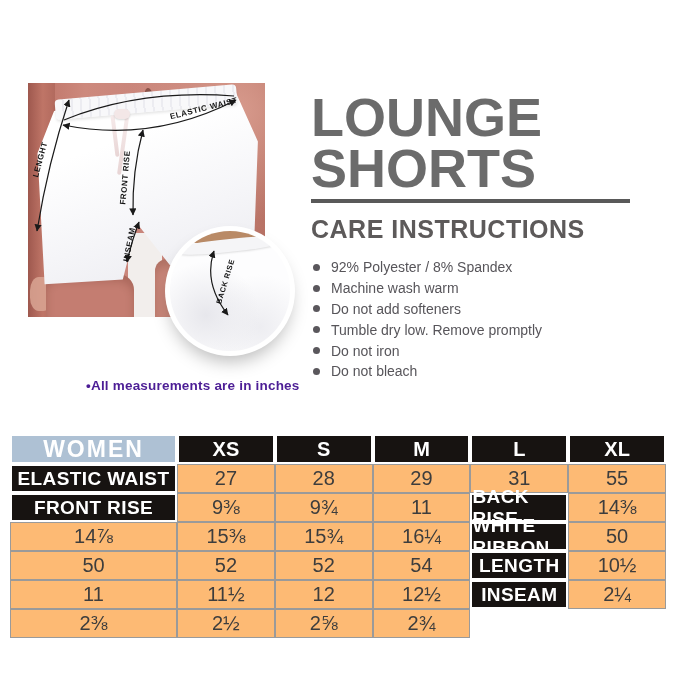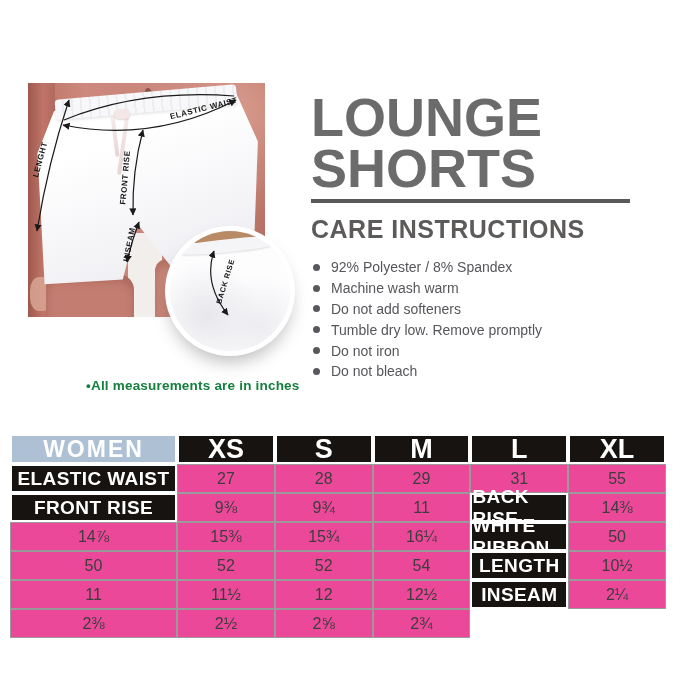--- a/index.html
+++ b/index.html
@@ -47,21 +47,21 @@
       radial-gradient(circle at 75% 80%, #ededf1 0%, rgba(237,237,241,0) 40%),
       #fdfdfe;
     box-shadow:0 0 0 5px #fff, 0 10px 18px rgba(0,0,0,.28);overflow:hidden;}
   .back-skin{position:absolute;left:18px;top:-6px;width:80px;height:18px;border-radius:50%;
     background:#b98a66;transform:rotate(-7deg);}
   .back-band{position:absolute;left:6px;top:8px;width:106px;height:13px;border-radius:40%;
     background:#f5f5f7;transform:rotate(-6deg);box-shadow:0 1px 2px rgba(0,0,0,.12);}
   .backrise-lbl{left:32px;top:46px;font-size:7.5px;transform:rotate(-73deg);}
 
   .note{position:absolute;left:86px;top:378px;font-size:13.5px;font-weight:bold;
-    color:#15803d;letter-spacing:.2px;}
+    color:#4c1d95;letter-spacing:.2px;}
 
   
   .title{position:absolute;left:311px;top:92px;width:320px;text-align:left;
     font-size:54px;line-height:51px;font-weight:bold;color:var(--c-title,#6b6b6b);letter-spacing:0;}
   .divider{position:absolute;left:311px;top:199px;width:319px;height:4px;
     background:var(--c-divider,#595959);}
   .care-heading{position:absolute;left:311px;top:215px;width:340px;font-size:25px;
     font-weight:bold;color:var(--c-heading,#5d5a5a);letter-spacing:.5px;}
   .care-list{position:absolute;left:313px;top:257px;margin:0;padding:0;list-style:none;}
   .care-list li{display:flex;align-items:center;height:20.8px;font-size:14px;
@@ -69,25 +69,25 @@
   .care-list .dot{width:7px;height:7px;border-radius:50%;background:#5a575c;
     margin-right:11px;flex:0 0 auto;}
 
   
   .size-table{position:absolute;left:10px;top:434px;width:656px;display:grid;
     grid-template-columns:167px repeat(5,1fr);grid-template-rows:30px repeat(6,29px);}
   .cell{display:flex;align-items:center;justify-content:center;box-sizing:border-box;}
   .women-head{background:var(--c-women-bg,#aec1d4);border:2px solid #fff;color:#fff;
     font-weight:bold;font-size:23px;letter-spacing:2px;}
   .size-head{background:var(--c-table-black,#171311);border:2px solid #fff;color:#fff;
-    font-weight:bold;font-size:27px;}
+    font-weight:bold;font-size:20px;}
   .row-label{background:var(--c-table-black,#171311);border:2px solid #fff;color:#fff;
     font-weight:bold;font-size:19px;letter-spacing:.4px;}
-  .value{background:#ec4899;border:1px solid var(--c-grid-line,#9a9a9a);
-    color:var(--c-value-text,#3d3d3d);font-size:16px;}
+  .value{background:#fdba74;border:1px solid var(--c-grid-line,#9a9a9a);
+    color:var(--c-value-text,#3d3d3d);font-size:20px;}
 </style>
 </head>
 <body>
 
 <div class="page">
 
   <div class="photo">
     <div class="left-arm"></div>
     <div class="hand"></div>
     <div class="navel"></div>

